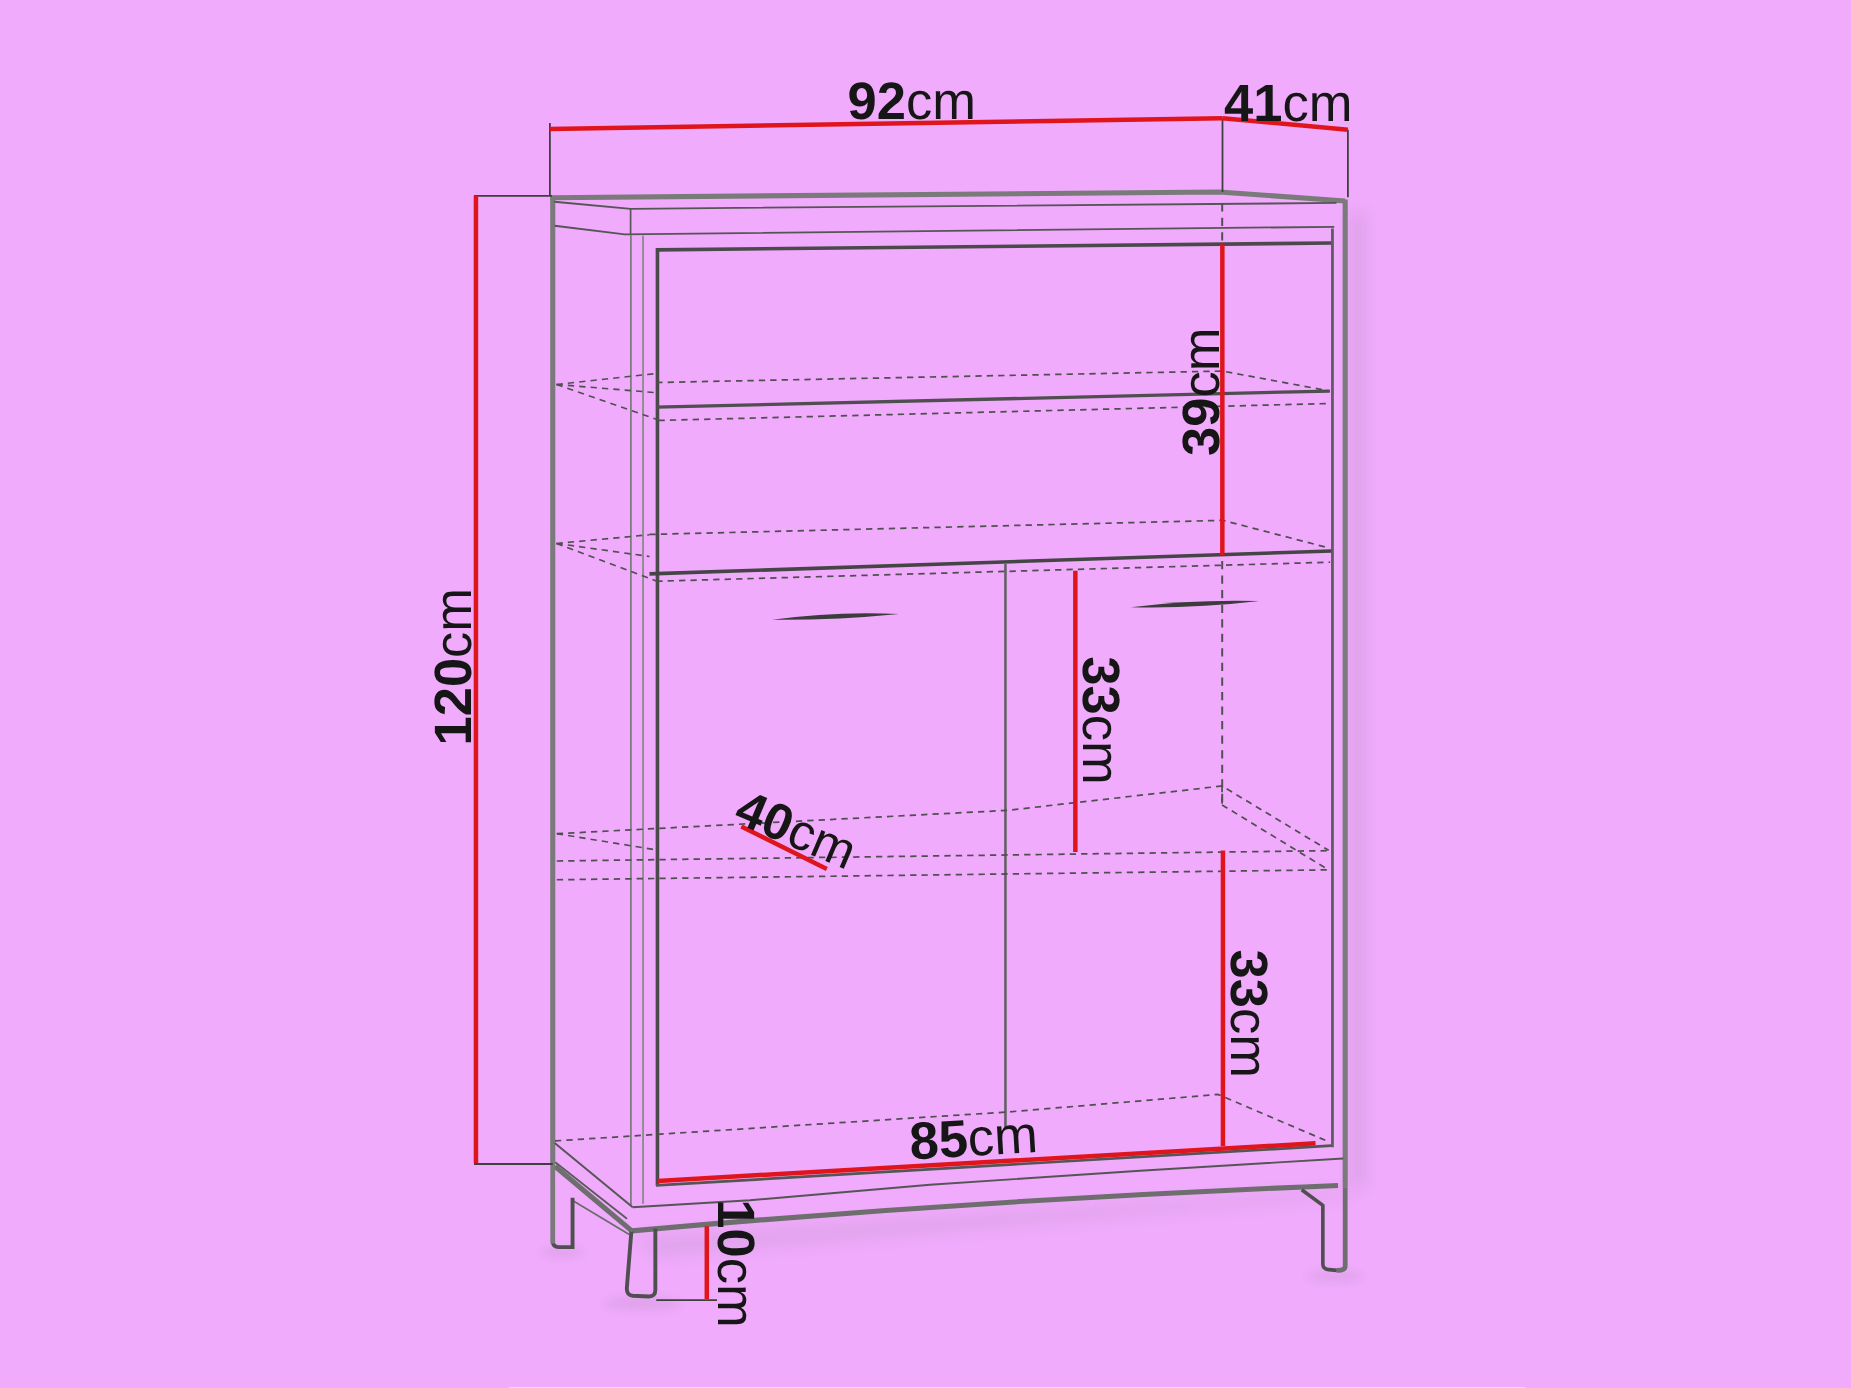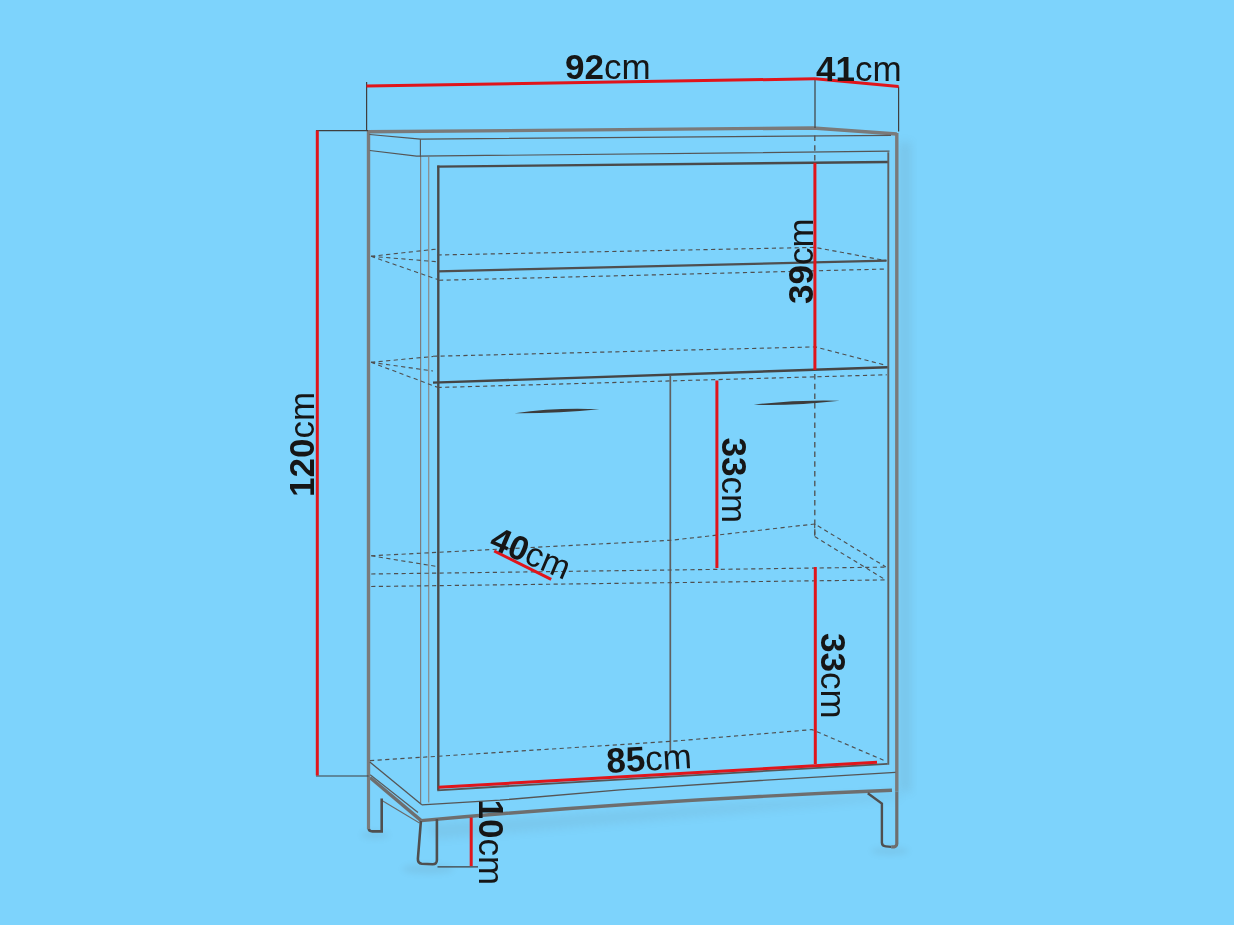--- a/index.html
+++ b/index.html
@@ -1,16 +1,16 @@
 <!DOCTYPE html>
 <html><head>
 <meta charset="utf-8">
 <style>
   html,body{margin:0;padding:0;background:#ffffff;}
-  .wrap{width:1234px;height:925px;position:relative;background:#7dd3fc;overflow:hidden;}
+  .wrap{width:1234px;height:925px;position:relative;background:#f0abfc;overflow:hidden;}
   text{font-family:"Liberation Sans",sans-serif;fill:#161616;}
 </style>
 </head>
 <body>
 
 <div class="wrap">
 <svg width="1234" height="925" viewBox="0 0 1234 925">
 <defs>
   <filter id="b5" x="-50%" y="-50%" width="200%" height="200%">
           <feGaussianBlur stdDeviation="5"></feGaussianBlur>

